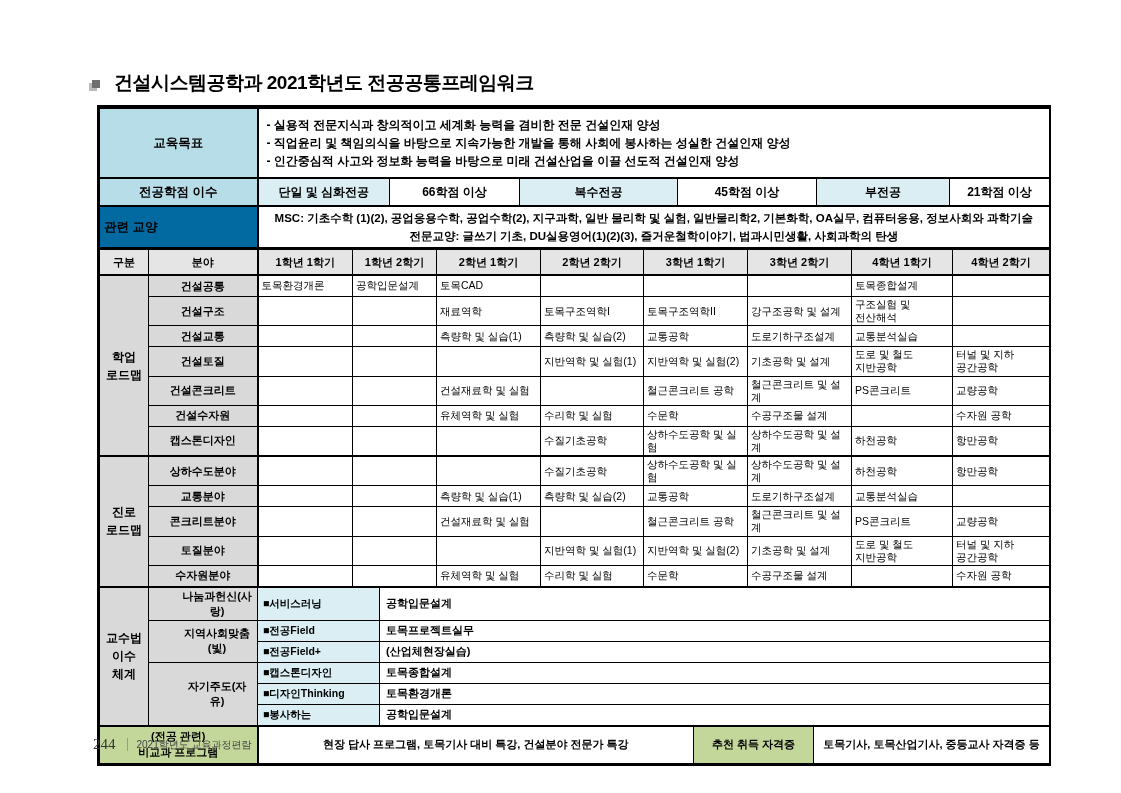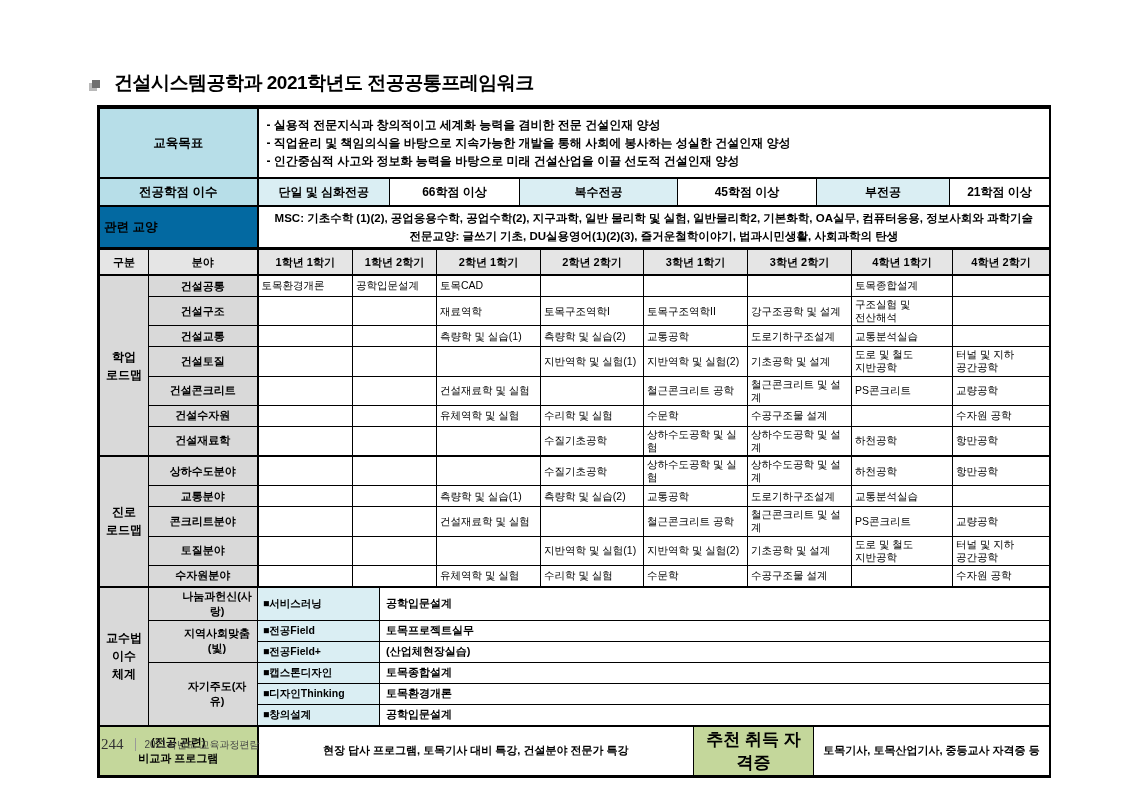--- a/index.html
+++ b/index.html
@@ -43,25 +43,25 @@
   
   table.teach td, table.teach th { height:18px; }
   th.category { background:#d9d9d9; font-weight:bold; font-size:11px; text-align:center;padding-left:32px; }
   td.method { background:#daeef3; font-weight:bold; text-align:left; font-size:10.5px; padding-left:5px;margin-left:44px; }
   td.tcourse { font-weight:bold; text-align:left; font-size:11px; padding-left:6px; }
 
   
   table.bottom td, table.bottom th { height:34px; }
   th.extra-lbl { background:#c4d79b; font-weight:bold; white-space:pre-line; font-size:11px; text-align:center; line-height:1.4; border-right-width:2px; }
   td.extra-txt { font-weight:bold; text-align:center; font-size:11px; }
-  th.cert-lbl { background:#c4d79b; font-weight:bold; font-size:17px; text-align:center; }
+  th.cert-lbl { background:#c4d79b; font-weight:bold; font-size:11px; text-align:center; }
 
   
   .footer { position:absolute; left:93px; top:736px; display:flex; align-items:center; }
-  .pagenum { font-family:"Liberation Serif","DejaVu Serif",serif; font-size:15px; color:#333;margin-left:8px; }
+  .pagenum { font-family:"Liberation Serif","DejaVu Serif",serif; font-size:15px; color:#333; }
   .fbar { width:1px; height:13px; background:#999; margin:0 9px 0 11px; }
   .ftext { font-size:10px; color:#444; }
 </style>
 </head>
 <body>
 
 <div class="page">
 
   <div class="title-row">
     <span class="title-bullet"></span>
@@ -196,21 +196,21 @@
         <td class="course"></td>
         <td class="course"></td>
         <td class="course">유체역학 및 실험</td>
         <td class="course">수리학 및 실험</td>
         <td class="course">수문학</td>
         <td class="course">수공구조물 설계</td>
         <td class="course"></td>
         <td class="course">수자원 공학</td>
       </tr>
       <tr>
-        <th class="field">건설재료학</th>
+        <th class="field">캡스톤디자인</th>
         <td class="course"></td>
         <td class="course"></td>
         <td class="course"></td>
         <td class="course">수질기초공학</td>
         <td class="course">상하수도공학 및 실험</td>
         <td class="course">상하수도공학 및 설계</td>
         <td class="course">하천공학</td>
         <td class="course">항만공학</td>
       </tr>
 
@@ -304,21 +304,21 @@
       <tr>
         <th class="category" rowspan="3">자기주도(자유)</th>
         <td class="method">■캡스톤디자인</td>
         <td class="tcourse">토목종합설계</td>
       </tr>
       <tr>
         <td class="method">■디자인Thinking</td>
         <td class="tcourse">토목환경개론</td>
       </tr>
       <tr>
-        <td class="method">■창의설계</td>
+        <td class="method">■봉사하는</td>
         <td class="tcourse">공학입문설계</td>
       </tr>
     </tbody>
       </table>
 
     <table class="bottom">
       <colgroup>
           <col style="width:158px">
           <col style="width:436px">
           <col style="width:120px">

